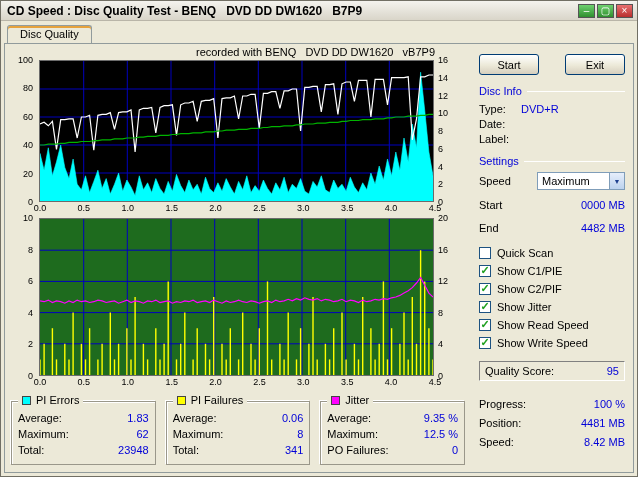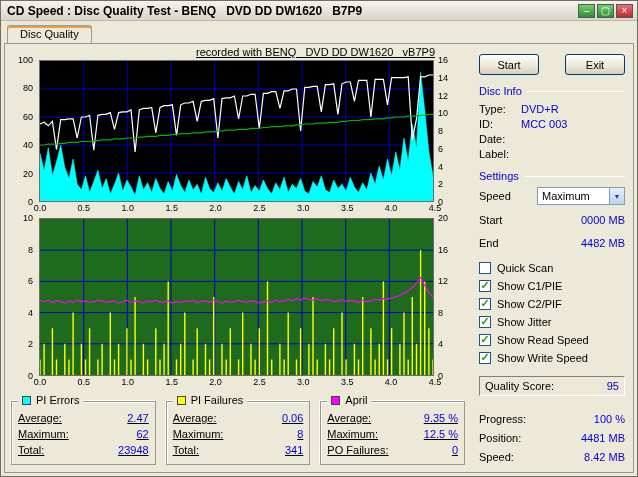--- a/index.html
+++ b/index.html
@@ -19,21 +19,21 @@
   .wbtn { width:17px; height:14px; display:flex; align-items:center; justify-content:center; color:#fff; font-size:10px; line-height:10px; border:1px solid #555; cursor:default; }
   .wbtn.green { background:linear-gradient(#6fd06f,#2f8f2f); }
   .wbtn.red   { background:linear-gradient(#e87070,#b82e2e); }
 
   
   .tabstrip { height:22px; padding:3px 0 0 6px; }
   .tab { display:inline-block; padding:2px 12px 3px; background:#ece9d8; border:1px solid #919b9c; border-bottom:none; border-radius:3px 3px 0 0; position:relative; top:1px; box-shadow:inset 0 2px 0 #e6a23c; }
   .pane { flex:1; margin:0 3px 3px; border:1px solid #919b9c; background:#ece9d8; display:flex; padding:2px 0 0 4px; }
 
   
-  .left-col { width:458px;text-decoration:underline; }
+  .left-col { width:458px; }
   .chart-header { width:395px; margin-left:31px; height:14px; text-align:right; white-space:pre; font-size:11px; }
   .chart-row { display:grid; grid-template-columns:30px 395px 26px; }
   .ycol { position:relative; font-size:9px; }
   .ycol .ytick { position:absolute; transform:translateY(-50%); }
   .ycol.left .ytick { right:6px; }
   .ycol.right .ytick { left:4px; }
   .plot { border:1px solid #6b6b6b; line-height:0; background:#000; }
   .xrow { position:relative; height:13px; margin-left:31px; width:395px; font-size:9px; }
   .xrow .xtick { position:absolute; transform:translateX(-50%); top:1px; }
 
@@ -271,21 +271,21 @@
         </div>
 
       <div class="legends">
         <div class="lgbox">
           <span class="lgtitle">
             <span class="swatch" style="background: rgb(0, 255, 255);"></span>
             <span>PI Errors</span>
           </span>
           <div class="lgrow">
               <span>Average:</span>
-              <span class="v">2.47</span>
+              <span class="v">1.83</span>
             </div>
           <div class="lgrow">
               <span>Maximum:</span>
               <span class="v">62</span>
             </div>
           <div class="lgrow">
               <span>Total:</span>
               <span class="v">23948</span>
             </div>
         </div>
@@ -303,21 +303,21 @@
               <span class="v">8</span>
             </div>
           <div class="lgrow">
               <span>Total:</span>
               <span class="v">341</span>
             </div>
         </div>
         <div class="lgbox">
           <span class="lgtitle">
             <span class="swatch" style="background: rgb(255, 0, 255);"></span>
-            <span>April</span>
+            <span>Jitter</span>
           </span>
           <div class="lgrow">
               <span>Average:</span>
               <span class="v">9.35 %</span>
             </div>
           <div class="lgrow">
               <span>Maximum:</span>
               <span class="v">12.5 %</span>
             </div>
           <div class="lgrow">
@@ -334,24 +334,20 @@
         <button class="xpbtn">Exit</button>
       </div>
 
       <div class="section-h">
         <span>Disc Info</span>
           <span class="hline"></span>
       </div>
       <div class="irow">
           <span>Type:</span>
           <span class="v">DVD+R</span>
-        </div>
-      <div class="irow">
-          <span>ID:</span>
-          <span class="v">MCC 003</span>
         </div>
       <div class="irow">
           <span>Date:</span>
         </div>
       <div class="irow">
           <span>Label:</span>
         </div>
 
       <div class="section-h" style="margin-top:8px;">
         <span>Settings</span>

